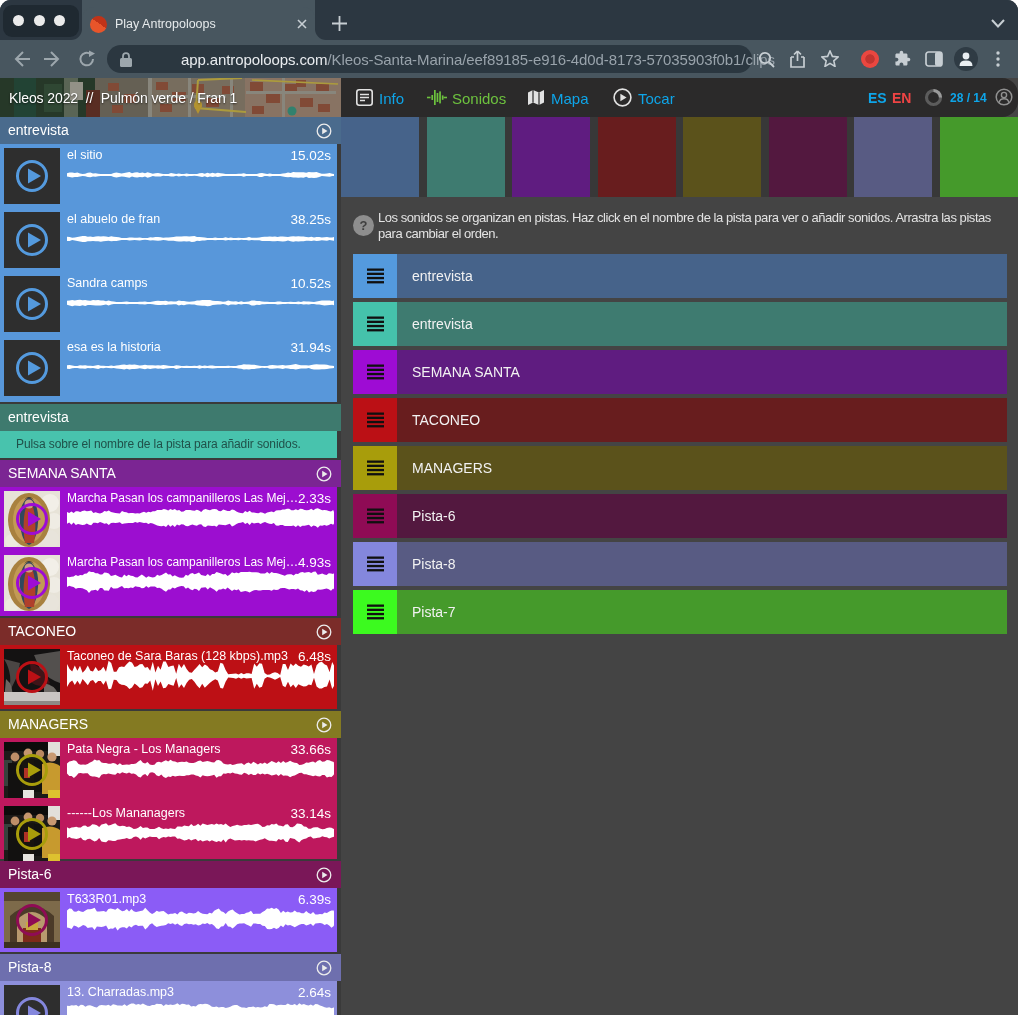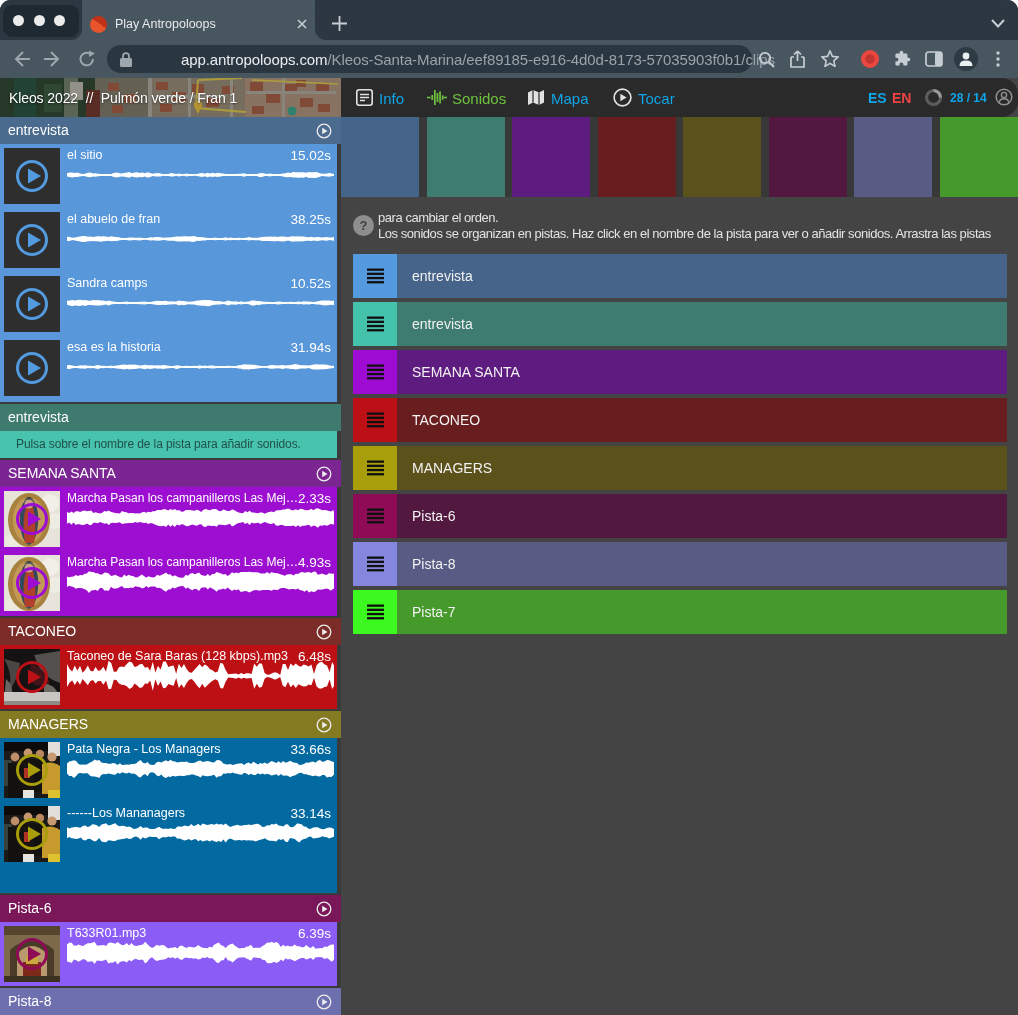--- a/index.html
+++ b/index.html
@@ -346,21 +346,21 @@
                 <path d="M0.0,6.1 L2.6,11.1 L5.2,13.5 L7.8,7.6 L10.4,12.8 L13.0,7.7 L15.6,14.7 L18.2,12.1 L20.8,7.6 L23.4,12.7 L26.0,13.6 L28.6,9.0 L31.2,12.9 L33.8,12.1 L36.4,8.8 L39.0,13.7 L41.6,2.8 L44.2,4.9 L46.8,13.8 L49.4,13.7 L52.0,9.2 L54.6,8.5 L57.2,9.0 L59.8,5.9 L62.4,3.4 L65.0,4.5 L67.6,9.0 L70.2,8.3 L72.8,6.2 L75.4,5.9 L78.0,9.8 L80.6,9.1 L83.2,12.8 L85.8,3.8 L88.4,14.5 L91.0,7.8 L93.6,11.7 L96.2,3.6 L98.8,3.4 L101.4,9.0 L104.0,8.1 L106.6,7.5 L109.2,15.8 L111.8,5.8 L114.4,9.9 L117.0,6.0 L119.6,10.9 L122.2,14.3 L124.8,14.7 L127.4,11.7 L130.0,8.9 L132.6,6.0 L135.2,9.3 L137.8,6.5 L140.4,7.9 L143.0,11.3 L145.6,12.2 L148.2,14.6 L150.8,13.6 L153.4,4.7 L156.0,5.8 L158.6,12.0 L161.2,16.2 L163.8,15.9 L166.4,15.7 L169.0,15.4 L171.6,16.4 L174.2,15.1 L176.8,16.2 L179.4,15.2 L182.0,15.2 L184.6,15.9 L187.2,5.6 L189.8,8.8 L192.4,5.3 L195.0,5.8 L197.6,15.0 L200.2,16.7 L202.8,16.5 L205.4,15.0 L208.0,14.2 L210.6,15.1 L213.2,16.9 L215.8,6.0 L218.4,6.1 L221.0,11.9 L223.6,5.6 L226.2,8.1 L228.8,5.6 L231.4,7.8 L234.0,8.8 L236.6,6.6 L239.2,7.2 L241.8,8.5 L244.4,6.5 L247.0,15.9 L249.6,7.2 L252.2,4.6 L254.8,3.8 L257.4,6.2 L260.0,7.6 L262.6,14.1 L265.2,4.1 L267.0,7.4 L267.0,28.1 L265.2,30.9 L262.6,21.6 L260.0,28.5 L257.4,29.0 L254.8,30.4 L252.2,30.4 L249.6,28.6 L247.0,19.7 L244.4,27.2 L241.8,26.6 L239.2,28.3 L236.6,28.5 L234.0,27.5 L231.4,26.3 L228.8,29.9 L226.2,26.4 L223.6,29.3 L221.0,23.7 L218.4,29.3 L215.8,27.7 L213.2,19.0 L210.6,20.5 L208.0,21.8 L205.4,20.6 L202.8,19.6 L200.2,19.1 L197.6,20.7 L195.0,28.7 L192.4,29.8 L189.8,25.8 L187.2,30.7 L184.6,19.9 L182.0,20.3 L179.4,20.5 L176.8,19.8 L174.2,20.8 L171.6,19.6 L169.0,20.7 L166.4,20.1 L163.8,19.7 L161.2,19.4 L158.6,23.8 L156.0,30.4 L153.4,30.1 L150.8,22.6 L148.2,21.2 L145.6,22.7 L143.0,24.7 L140.4,27.2 L137.8,29.7 L135.2,25.8 L132.6,30.3 L130.0,27.4 L127.4,23.8 L124.8,21.0 L122.2,21.7 L119.6,24.9 L117.0,30.0 L114.4,26.3 L111.8,29.9 L109.2,20.1 L106.6,27.8 L104.0,26.9 L101.4,25.9 L98.8,29.7 L96.2,30.2 L93.6,23.5 L91.0,27.9 L88.4,21.3 L85.8,32.7 L83.2,22.5 L80.6,25.8 L78.0,25.5 L75.4,29.3 L72.8,29.9 L70.2,27.4 L67.6,25.6 L65.0,29.6 L62.4,31.0 L59.8,28.3 L57.2,26.9 L54.6,26.8 L52.0,25.4 L49.4,22.1 L46.8,21.7 L44.2,30.7 L41.6,31.3 L39.0,22.5 L36.4,26.8 L33.8,23.0 L31.2,22.9 L28.6,25.6 L26.0,22.1 L23.4,23.1 L20.8,27.3 L18.2,24.1 L15.6,21.1 L13.0,26.8 L10.4,22.8 L7.8,27.1 L5.2,22.5 L2.6,24.5 L0.0,29.0 Z" fill="#fff"></path>
               </svg>
 </div>
           </div>
         </div>
         <div class="blk">
           <div class="bh" style="background:#847a22">MANAGERS<svg class="pa" width="16" height="16" viewBox="0 0 16 16">
               <circle cx="8" cy="8" r="6.8" fill="none" stroke="#ececec" stroke-width="1.3"></circle>
               <polygon points="6.2,4.8 6.2,11.2 11.5,8" fill="#ececec"></polygon>
             </svg></div>
-          <div class="bc" style="background:#0369a1;height:155px">
+          <div class="bc" style="background:#be185d;height:121px">
             <div class="clip">
 <div class="thumb"><svg width="56" height="56" viewBox="0 0 56 56">
                   <rect width="56" height="56" fill="#1c1a18"></rect>
                   <rect width="56" height="9" fill="#0c0b0a"></rect>
                   <rect x="17" y="22" width="13" height="34" fill="#e6e4df"></rect>
                   <rect x="44" y="0" width="12" height="14" fill="#e2dfda"></rect>
                   <rect x="0" y="18" width="8" height="26" fill="#37413c"></rect>
                   <circle cx="11" cy="15" r="4.4" fill="#bd8e68"></circle>
                   <circle cx="24" cy="11" r="4.4" fill="#c4956e"></circle>
                   <circle cx="36" cy="12" r="4.2" fill="#b8875f"></circle>
@@ -464,22 +464,22 @@
           <div class="tile" style="background:#5b521b"></div>
           <div class="tile" style="background:#53183f"></div>
           <div class="tile" style="background:#585b83"></div>
           <div class="tile" style="background:#459a2b"></div>
         </div>
       <div id="qmark"><svg width="21" height="21" viewBox="0 0 21 21">
             <circle cx="10.5" cy="10.5" r="10.5" fill="#8e8e8e"></circle>
             <text x="10.5" y="15.2" font-size="13" font-weight="bold" fill="#3f3f3f" text-anchor="middle" font-family="Liberation Sans, sans-serif">?</text>
           </svg></div>
         <div id="infotext">
+          <div class="il">Los sonidos se organizan en pistas. Haz click en el nombre de la pista para ver o añadir sonidos. Arrastra las pistas</div>
           <div class="il">para cambiar el orden.</div>
-          <div class="il">Los sonidos se organizan en pistas. Haz click en el nombre de la pista para ver o añadir sonidos. Arrastra las pistas</div>
         </div>
       <div id="rows">
           <div class="trow">
             <div class="tsq" style="background:#549ade">
               <svg width="17" height="16" viewBox="0 0 17 16">
                 <g fill="#101010">
                   <rect y="0.5" width="17" height="2.3"></rect>
                   <rect y="4.7" width="17" height="2.3"></rect>
                   <rect y="8.9" width="17" height="2.3"></rect>
                   <rect y="13.1" width="17" height="2.3"></rect>

